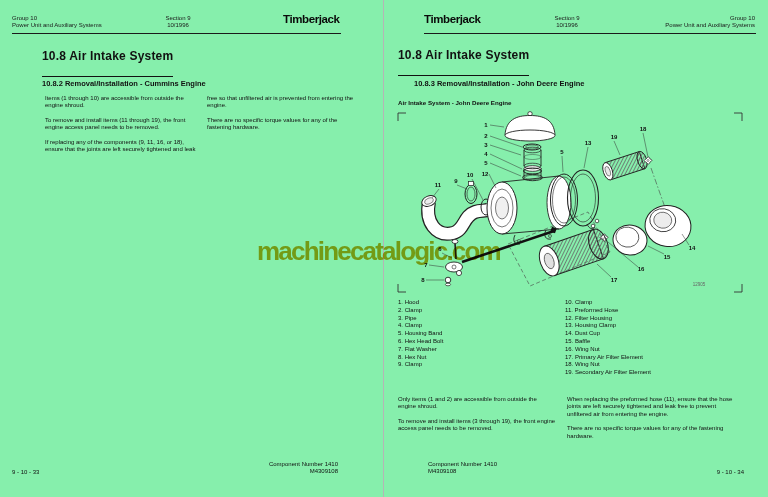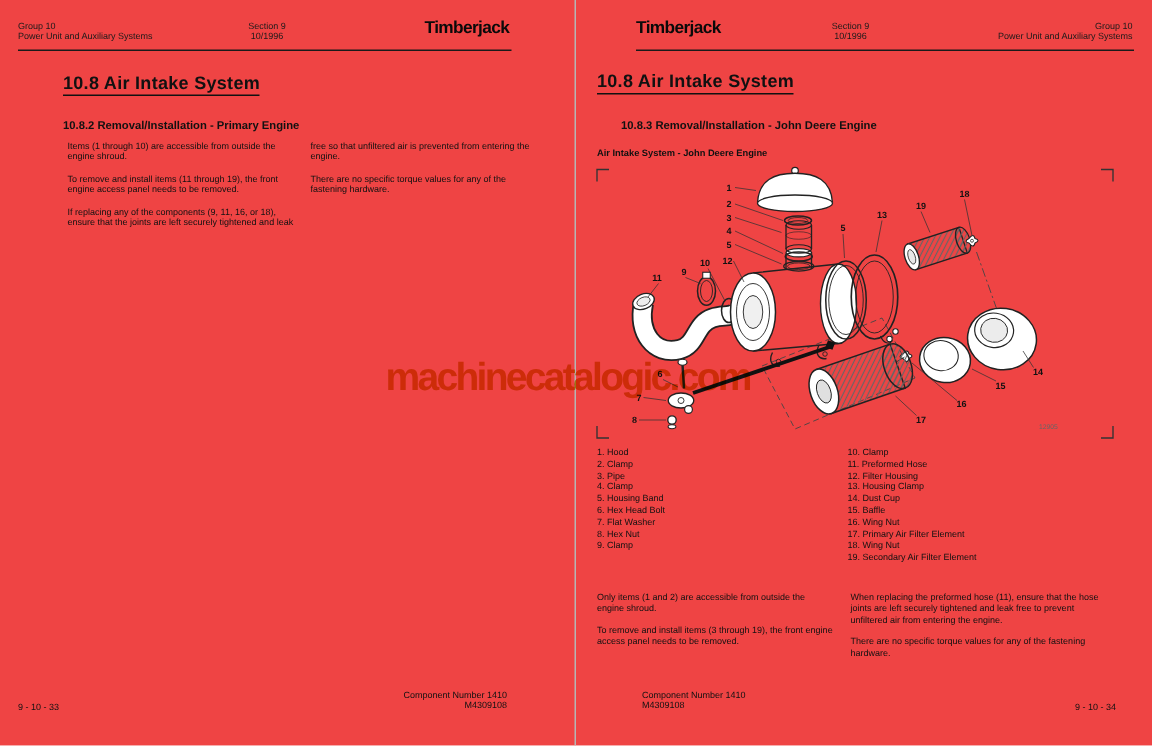--- a/index.html
+++ b/index.html
@@ -1,29 +1,29 @@
 <!DOCTYPE html>
 <html><head>
 <meta charset="utf-8">
 <style>
   html,body{margin:0;padding:0;}
   body{
     width:768px;height:497px;background:#ffffff;position:relative;overflow:hidden;
     font-family:"Liberation Sans",sans-serif;color:#111;
   }
-  .page{position:absolute;top:0;width:384px;height:497px;background:#ef4444;}
+  .page{position:absolute;top:0;width:384px;height:497px;background:#86efac;}
   .page-left{left:0;}
   .page-right{left:384px;}
   .abs{position:absolute;}
   .h6{font-size:6px;line-height:7.2px;color:#1a1a1a;}
   .center{text-align:center;}
   .right{text-align:right;}
   .logo{font-size:11.5px;font-weight:bold;letter-spacing:-0.4px;color:#0a0a0a;}
   .rule{position:absolute;height:1px;background:#1a1a1a;}
-  .h1{font-size:12px;font-weight:bold;letter-spacing:0.2px;border-bottom:1.3px solid #111;padding-bottom:1px;display:inline-block;white-space:nowrap;}
+  .h1{font-size:12px;font-weight:bold;letter-spacing:0.2px;border-bottom:1.3px solid #111;padding-bottom:13px;display:inline-block;white-space:nowrap;}
   .h2{font-size:7.5px;font-weight:bold;white-space:nowrap;}
   .figcap{font-size:6.2px;font-weight:bold;white-space:nowrap;}
   .col p{font-size:6px;line-height:7.4px;margin:0 0 7px 0;}
   .parts div{font-size:6px;line-height:7.8px;white-space:nowrap;}
   .foot{font-size:6px;line-height:7px;}
   .spine{position:absolute;left:383px;top:0;width:1.2px;height:497px;background:#b5b5b5;}
   .watermark{
     position:absolute;left:257px;top:236px;z-index:40;white-space:nowrap;
     font-size:26px;font-weight:bold;letter-spacing:-1.8px;color:#d9a013;
     mix-blend-mode:multiply;opacity:0.95;
@@ -43,21 +43,21 @@
   <div class="abs h6 center" style="left:148px;top:15px;width:60px;">
     <div>Section 9</div>
     <div>10/1996</div>
   </div>
   <div class="abs logo" style="left:283px;top:13px;">Timberjack</div>
   <div class="rule" style="left:12px;top:33px;width:329px;"></div>
 
   <div class="abs" style="left:42px;top:46px;">
     <span class="h1">10.8  Air Intake System</span>
   </div>
-  <div class="abs h2" style="left:42px;top:79px;">10.8.2  Removal/Installation - Primary Engine</div>
+  <div class="abs h2" style="left:42px;top:79px;">10.8.2  Removal/Installation - Cummins Engine</div>
 
   <div class="abs col" style="left:45px;top:95px;width:158px;">
     <p>Items (1 through 10) are accessible from outside the engine shroud.</p>
     <p>To remove and install items (11 through 19), the front engine access panel needs to be removed.</p>
     <p>If replacing any of the components (9, 11, 16, or 18), ensure that the joints are left securely tightened and leak</p>
   </div>
   <div class="abs col" style="left:207px;top:95px;width:150px;">
     <p>free so that unfiltered air is prevented from entering the engine.</p>
     <p>There are no specific torque values for any of the fastening hardware.</p>
   </div>

